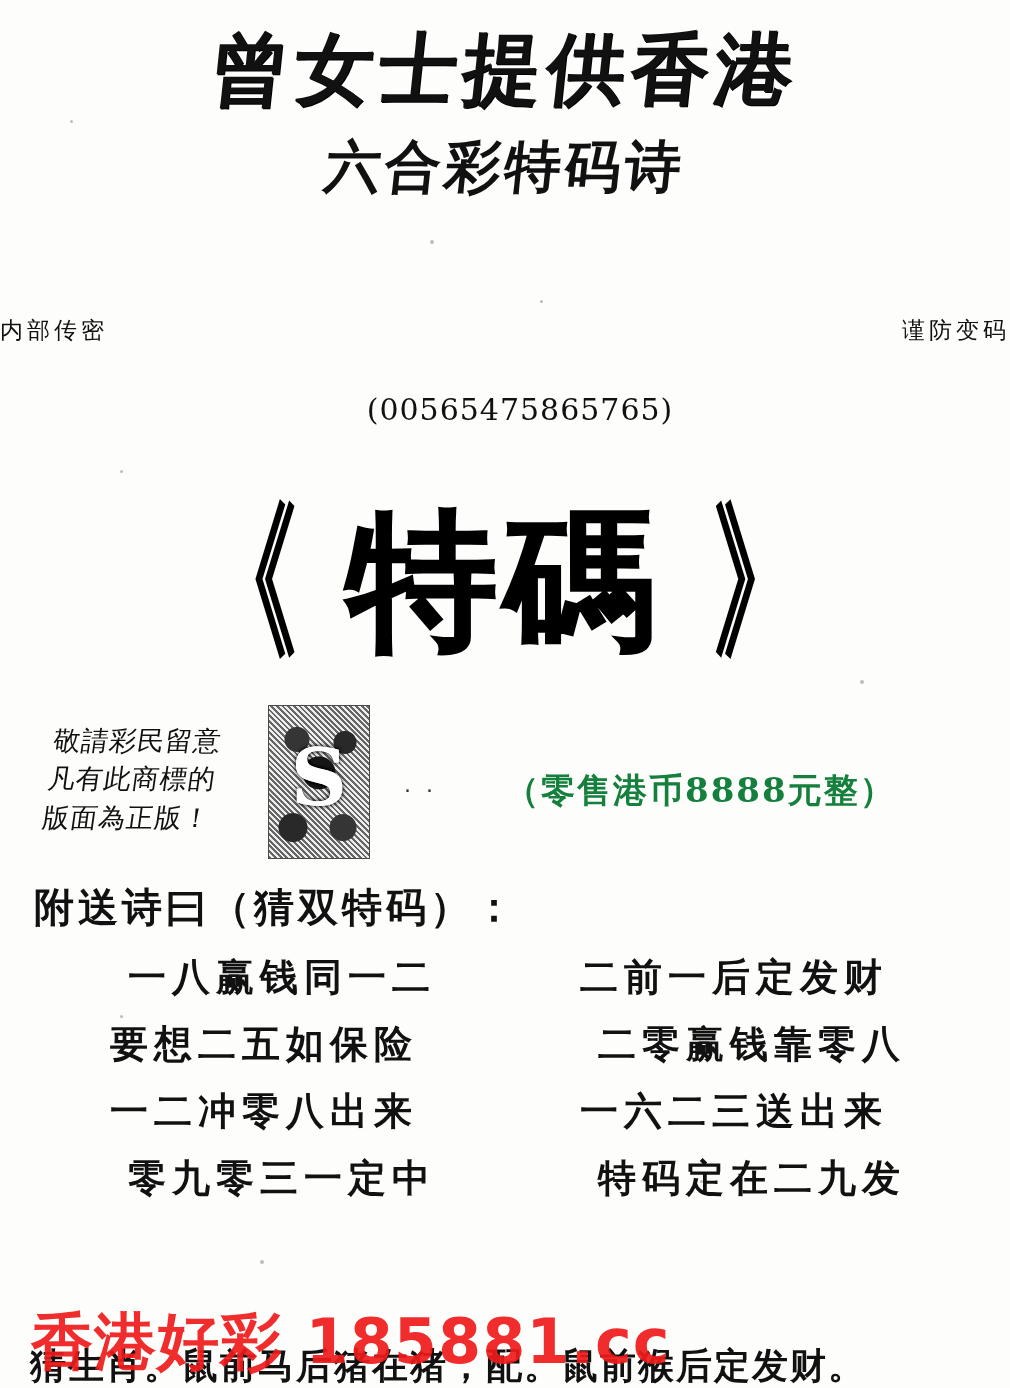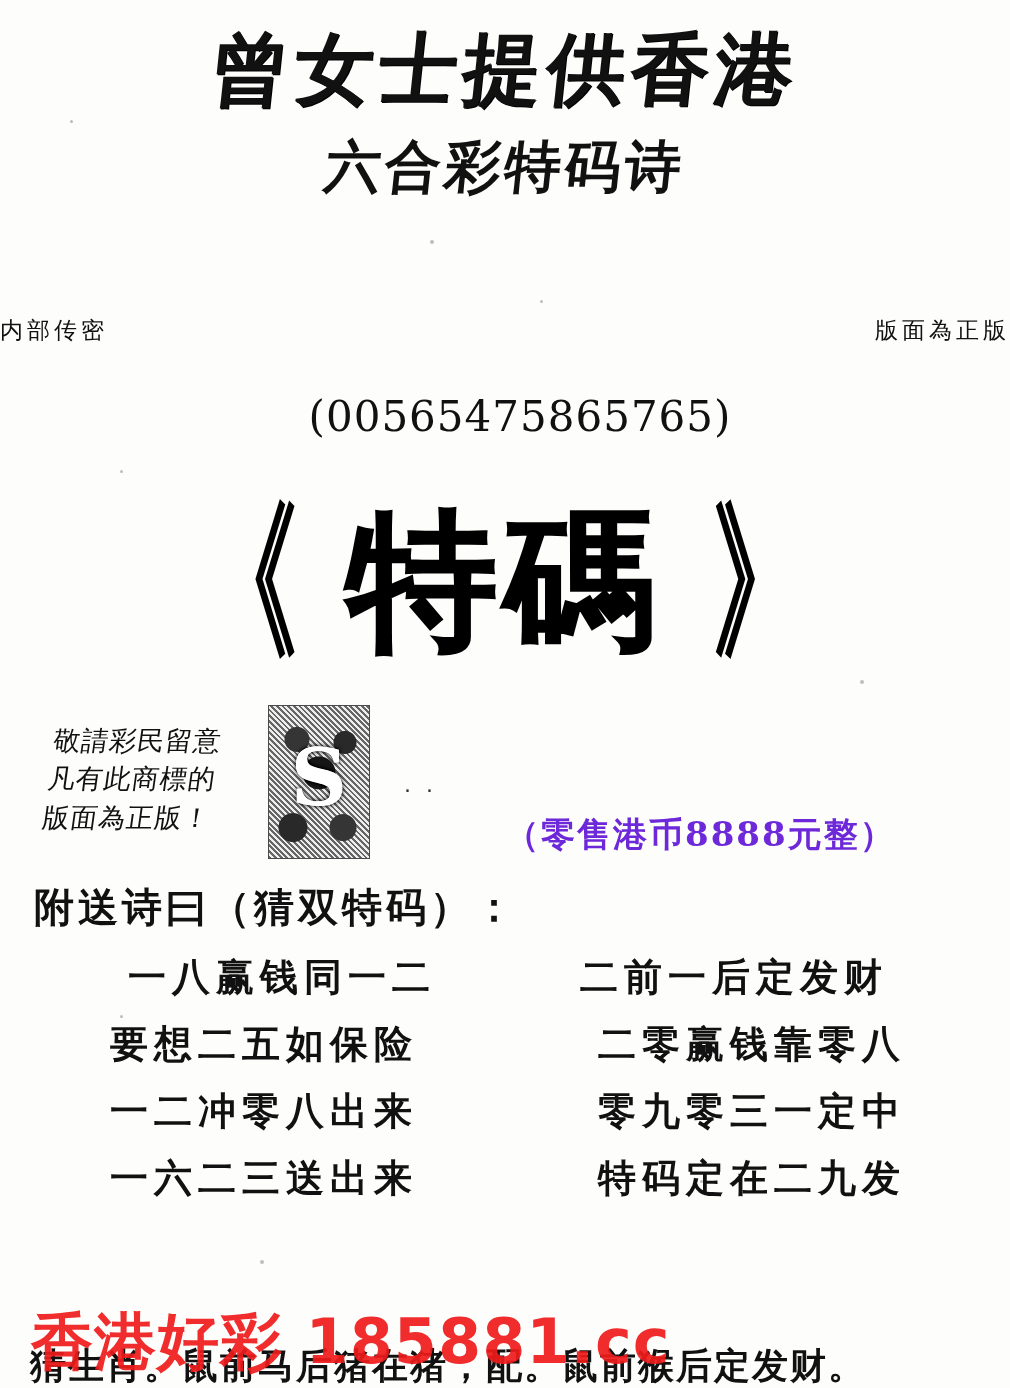--- a/index.html
+++ b/index.html
@@ -65,21 +65,21 @@
     letter-spacing: 4px;
     color: #111;
   }
   .phone {
     position: absolute;
     top: 392px;
     left: 0;
     width: 1010px;
     text-align: center;
     font-family: "DejaVu Serif", serif;
-    font-size: 42px;
+    font-size: 30px;
     letter-spacing: 1px;
     color: #111;
     padding-left: 30px;
     box-sizing: border-box;
   }
 
   
   .bigword-wrap {
     position: absolute;
     top: 495px;
@@ -154,27 +154,27 @@
   .dots {
     position: absolute;
     top: 778px;
     left: 404px;
     font-size: 22px;
     letter-spacing: 4px;
     color: #333;
   }
   .price {
     position: absolute;
-    top: 812px;
+    top: 768px;
     left: 505px;
     font-family: "DejaVu Serif", serif;
     font-size: 34px;
     font-weight: bold;
     letter-spacing: 2px;
-    color: #6d28d9;
+    color: #15803d;
   }
 
   
   .poem-head {
     position: absolute;
     top: 880px;
     left: 34px;
     font-family: "DejaVu Serif", serif;
     font-weight: bold;
     font-size: 40px;
@@ -244,21 +244,21 @@
 </head>
 <body>
 
 <div class="page">
 
   <div class="title-main">曾女士提供香港</div>
   <div class="title-sub">六合彩特码诗</div>
 
   <div class="notice-row">
     <span>内部传密</span>
-    <span>版面為正版</span>
+    <span>谨防变码</span>
   </div>
 
   <div class="phone">(00565475865765)</div>
 
   <div class="bigword-wrap">
     <span class="bracket">《</span>
     <span class="bigword">特碼</span>
     <span class="bracket">》</span>
   </div>
 
@@ -277,22 +277,22 @@
   <div class="price">（零售港币8888元整）</div>
 
   <div class="poem-head">附送诗曰（猜双特码）：</div>
 
   <div class="poem-grid">
     <div class="poem-line right">一八赢钱同一二</div>
     <div class="poem-line">二前一后定发财</div>
     <div class="poem-line">要想二五如保险</div>
     <div class="poem-line right">二零赢钱靠零八</div>
     <div class="poem-line">一二冲零八出来</div>
+    <div class="poem-line">一六二三送出来</div>
     <div class="poem-line right">零九零三一定中</div>
-    <div class="poem-line">一六二三送出来</div>
     <div class="poem-line right">特码定在二九发</div>
   </div>
 
   <div class="bottom-line">猜生肖。鼠前马后猪在猪，配。鼠前猴后定发财。</div>
 
   <div class="watermark">香港好彩 185881.cc</div>
 
   <div class="speck" style="top:120px;left:70px;width:3px;height:3px;"></div>
   <div class="speck" style="top:240px;left:430px;width:4px;height:4px;"></div>
   <div class="speck" style="top:300px;left:540px;width:3px;height:3px;"></div>

